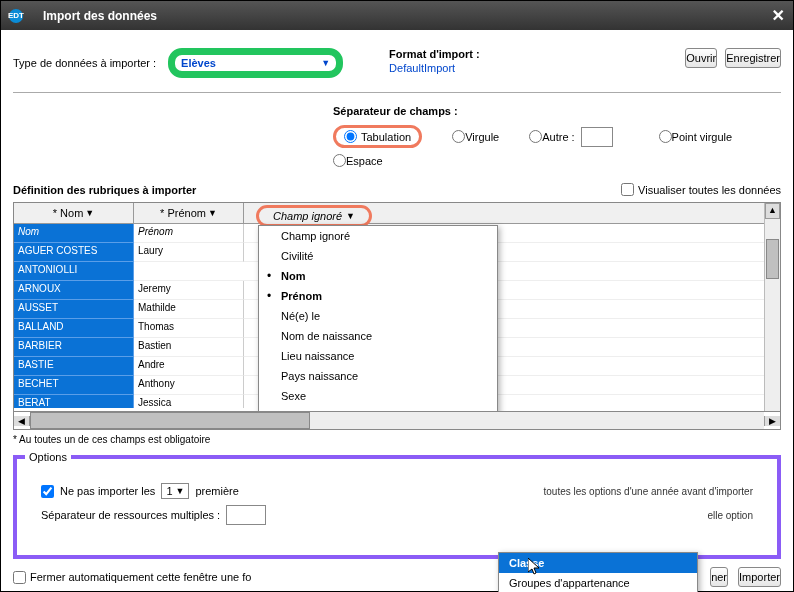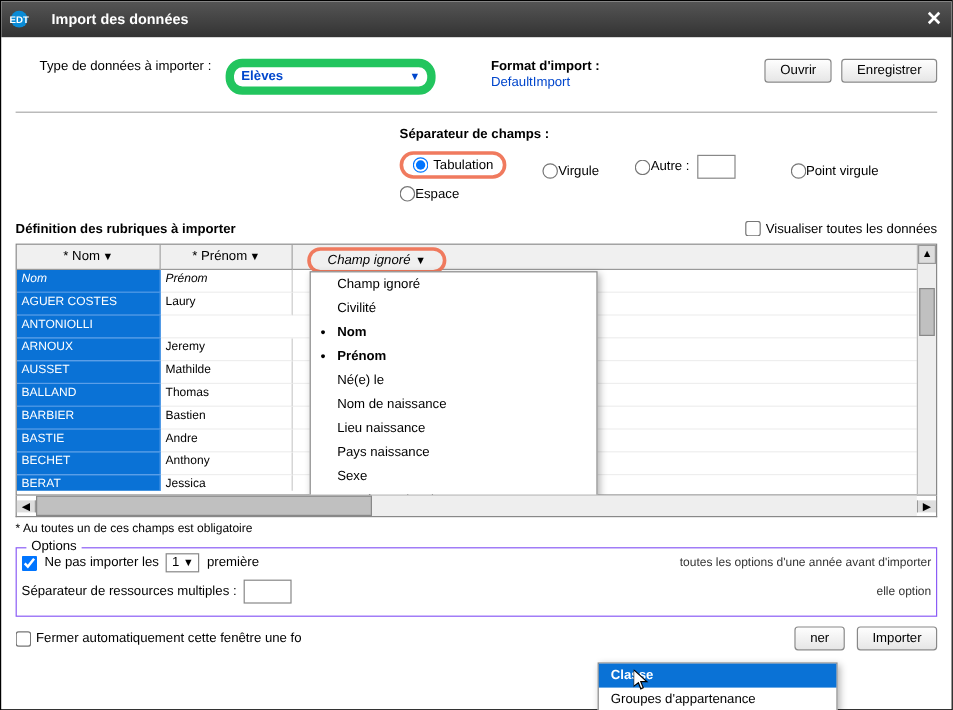--- a/index.html
+++ b/index.html
@@ -3,34 +3,34 @@
 <meta charset="utf-8">
 <style>
 * { box-sizing: border-box; margin: 0; padding: 0; font-family: Arial, sans-serif; }
 body { width: 794px; height: 592px; background: #fff; font-size: 11px; overflow: hidden; border: 1px solid #000; }
 .titlebar { background: linear-gradient(#555,#333); color: #fff; padding: 5px 8px; display: flex; align-items: center; }
 .titlebar .icon { width: 14px; height: 14px; background: #0a8bd6; border-radius: 50%; margin-right: 20px; display:flex;align-items:center;justify-content:center;font-size:8px;color:#fff;font-weight:bold; }
 .titlebar .title { flex: 1; font-weight: bold; font-size: 12px; }
 .titlebar .close { color: #fff; font-size: 16px; cursor: pointer; font-weight: bold; }
 .content { padding: 8px 12px; }
 .row1 { display: flex; align-items: flex-start; padding: 10px 0 14px 0; border-bottom: 1px solid #aaa; gap: 16px; }
-.row1 .left { display: flex; align-items: flex-start; margin-left: 20px; }
+.row1 .left { display: flex; align-items: center; }
 .dd-wrap { border: 7px solid #22c55e; border-radius: 14px; padding: 2px 6px; display:flex; align-items:center; width: 175px; justify-content: space-between; cursor: pointer; }
 .dd-wrap .val { color: #0046cc; font-weight: bold; }
 .dd-wrap .arrow { color: #0046cc; }
 .row1 .mid { margin-left: 30px; }
 .row1 .mid .fmt-lbl { font-weight: bold; }
 .row1 .mid .fmt-val { color: #0046cc; margin-top: 2px; }
 .row1 .right { margin-left: auto; display: flex; gap: 8px; }
-button.btn { background: linear-gradient(#fefefe,#e6e6e6); border: 1px solid #888; border-radius: 3px; padding: 3px 12px; font-size: 11px; cursor: pointer; }
+button.btn { background: linear-gradient(#fefefe,#e6e6e6); border: 1px solid #888; border-radius: 3px; padding: 3px 0; font-size: 11px; cursor: pointer; }
 .sep-section { display: flex; padding: 12px 0 10px 0; }
 .sep-left { flex: 1; }
 .sep-right { flex: 1.4; }
 .sep-title { font-weight: bold; margin-bottom: 8px; }
-.sep-opts { display: flex; flex-wrap: wrap; align-items: flex-end; gap: 6px 30px; }
+.sep-opts { display: flex; flex-wrap: wrap; align-items: center; gap: 6px 30px; }
 .radio-item { display: inline-flex; align-items: center; gap: 0; }
 .radio-item input { margin: 0; }
 .tab-wrap { border: 3px solid #f07a5e; border-radius: 12px; padding: 2px 8px; display:inline-flex; align-items:center; gap:4px; }
 .autre-box { width: 32px; height: 20px; border: 1px solid #888; display: inline-block; background: #fff; margin-left: 6px; }
 .def-row { display: flex; align-items: center; justify-content: space-between; padding: 6px 0; }
 .def-row .dt { font-weight: bold; }
 .def-row .chk { display: flex; align-items: center; gap: 4px; }
 .grid-area { border: 1px solid #888; position: relative; overflow: hidden; height: 210px; }
 .grid-headers { display: flex; }
 .gh { border-right: 1px solid #999; border-bottom: 1px solid #999; background: #f0f0f0; padding: 4px; text-align:right; display:flex; align-items:center; justify-content:center; gap:2px; }
@@ -48,21 +48,21 @@
 .grow.hdr .gc2 { font-style:italic; }
 .scroll-v { position:absolute; right:0; top:0; bottom:0; width:16px; background:#eee; border-left:1px solid #bbb; }
 .scroll-v .thumb { background:#c0c0c0; border:1px solid #888; height:40px; margin:20px 1px 0 1px; }
 .arrowbtn { height:16px; background:#ddd; border:1px solid #999; text-align:center; font-size:9px; line-height:12px; }
 .hscroll { border: 1px solid #888; border-top: none; display: flex; align-items: center; height: 18px; }
 .hscroll .lbtn, .hscroll .rbtn { width: 16px; text-align: center; background:#ddd; border-right:1px solid #999; font-size:9px; }
 .hscroll .rbtn { border-right:none; border-left:1px solid #999; }
 .hscroll .track { flex:1; background:#eee; height:100%; position:relative; }
 .hscroll .hthumb { position:absolute; left:0; width:280px; top:0; bottom:0; background:#c0c0c0; border:1px solid #888; }
 .oblig { padding: 4px 0; font-size: 10px; }
-.options-box { border: 1px solid #8b5cf6; margin-top: 6px; padding: 4px; position: relative; }
+.options-box { border: 4px solid #8b5cf6; margin-top: 6px; padding: 24px; position: relative; }
 .options-box .legend { position:absolute; top:-8px; left:8px; background:#fff; padding:0 4px; font-size:11px; }
 .opt-row { display:flex; align-items:center; gap:6px; margin-bottom:6px; flex-wrap: wrap; }
 .num-sel { border:1px solid #888; padding:1px 4px; display:inline-flex; align-items:center; gap:3px; }
 .sep-input { width: 40px; height: 20px; border:1px solid #888; background:#fff; }
 .hint { color:#333; font-size:10px; margin-left: 40px; }
 .footer { display:flex; align-items:center; gap:10px; margin-top: 8px; }
 .footer .chk { display:flex; align-items:center; gap:4px; }
 .footer .spacer { flex:1; }
 .fieldmenu { position:absolute; left:244px; top:22px; width:240px; background:#fff; border:1px solid #888; box-shadow:2px 2px 6px rgba(0,0,0,0.3); z-index:5; }
 .fm-item { padding: 4px 10px 4px 22px; font-size:11px; position:relative; }

